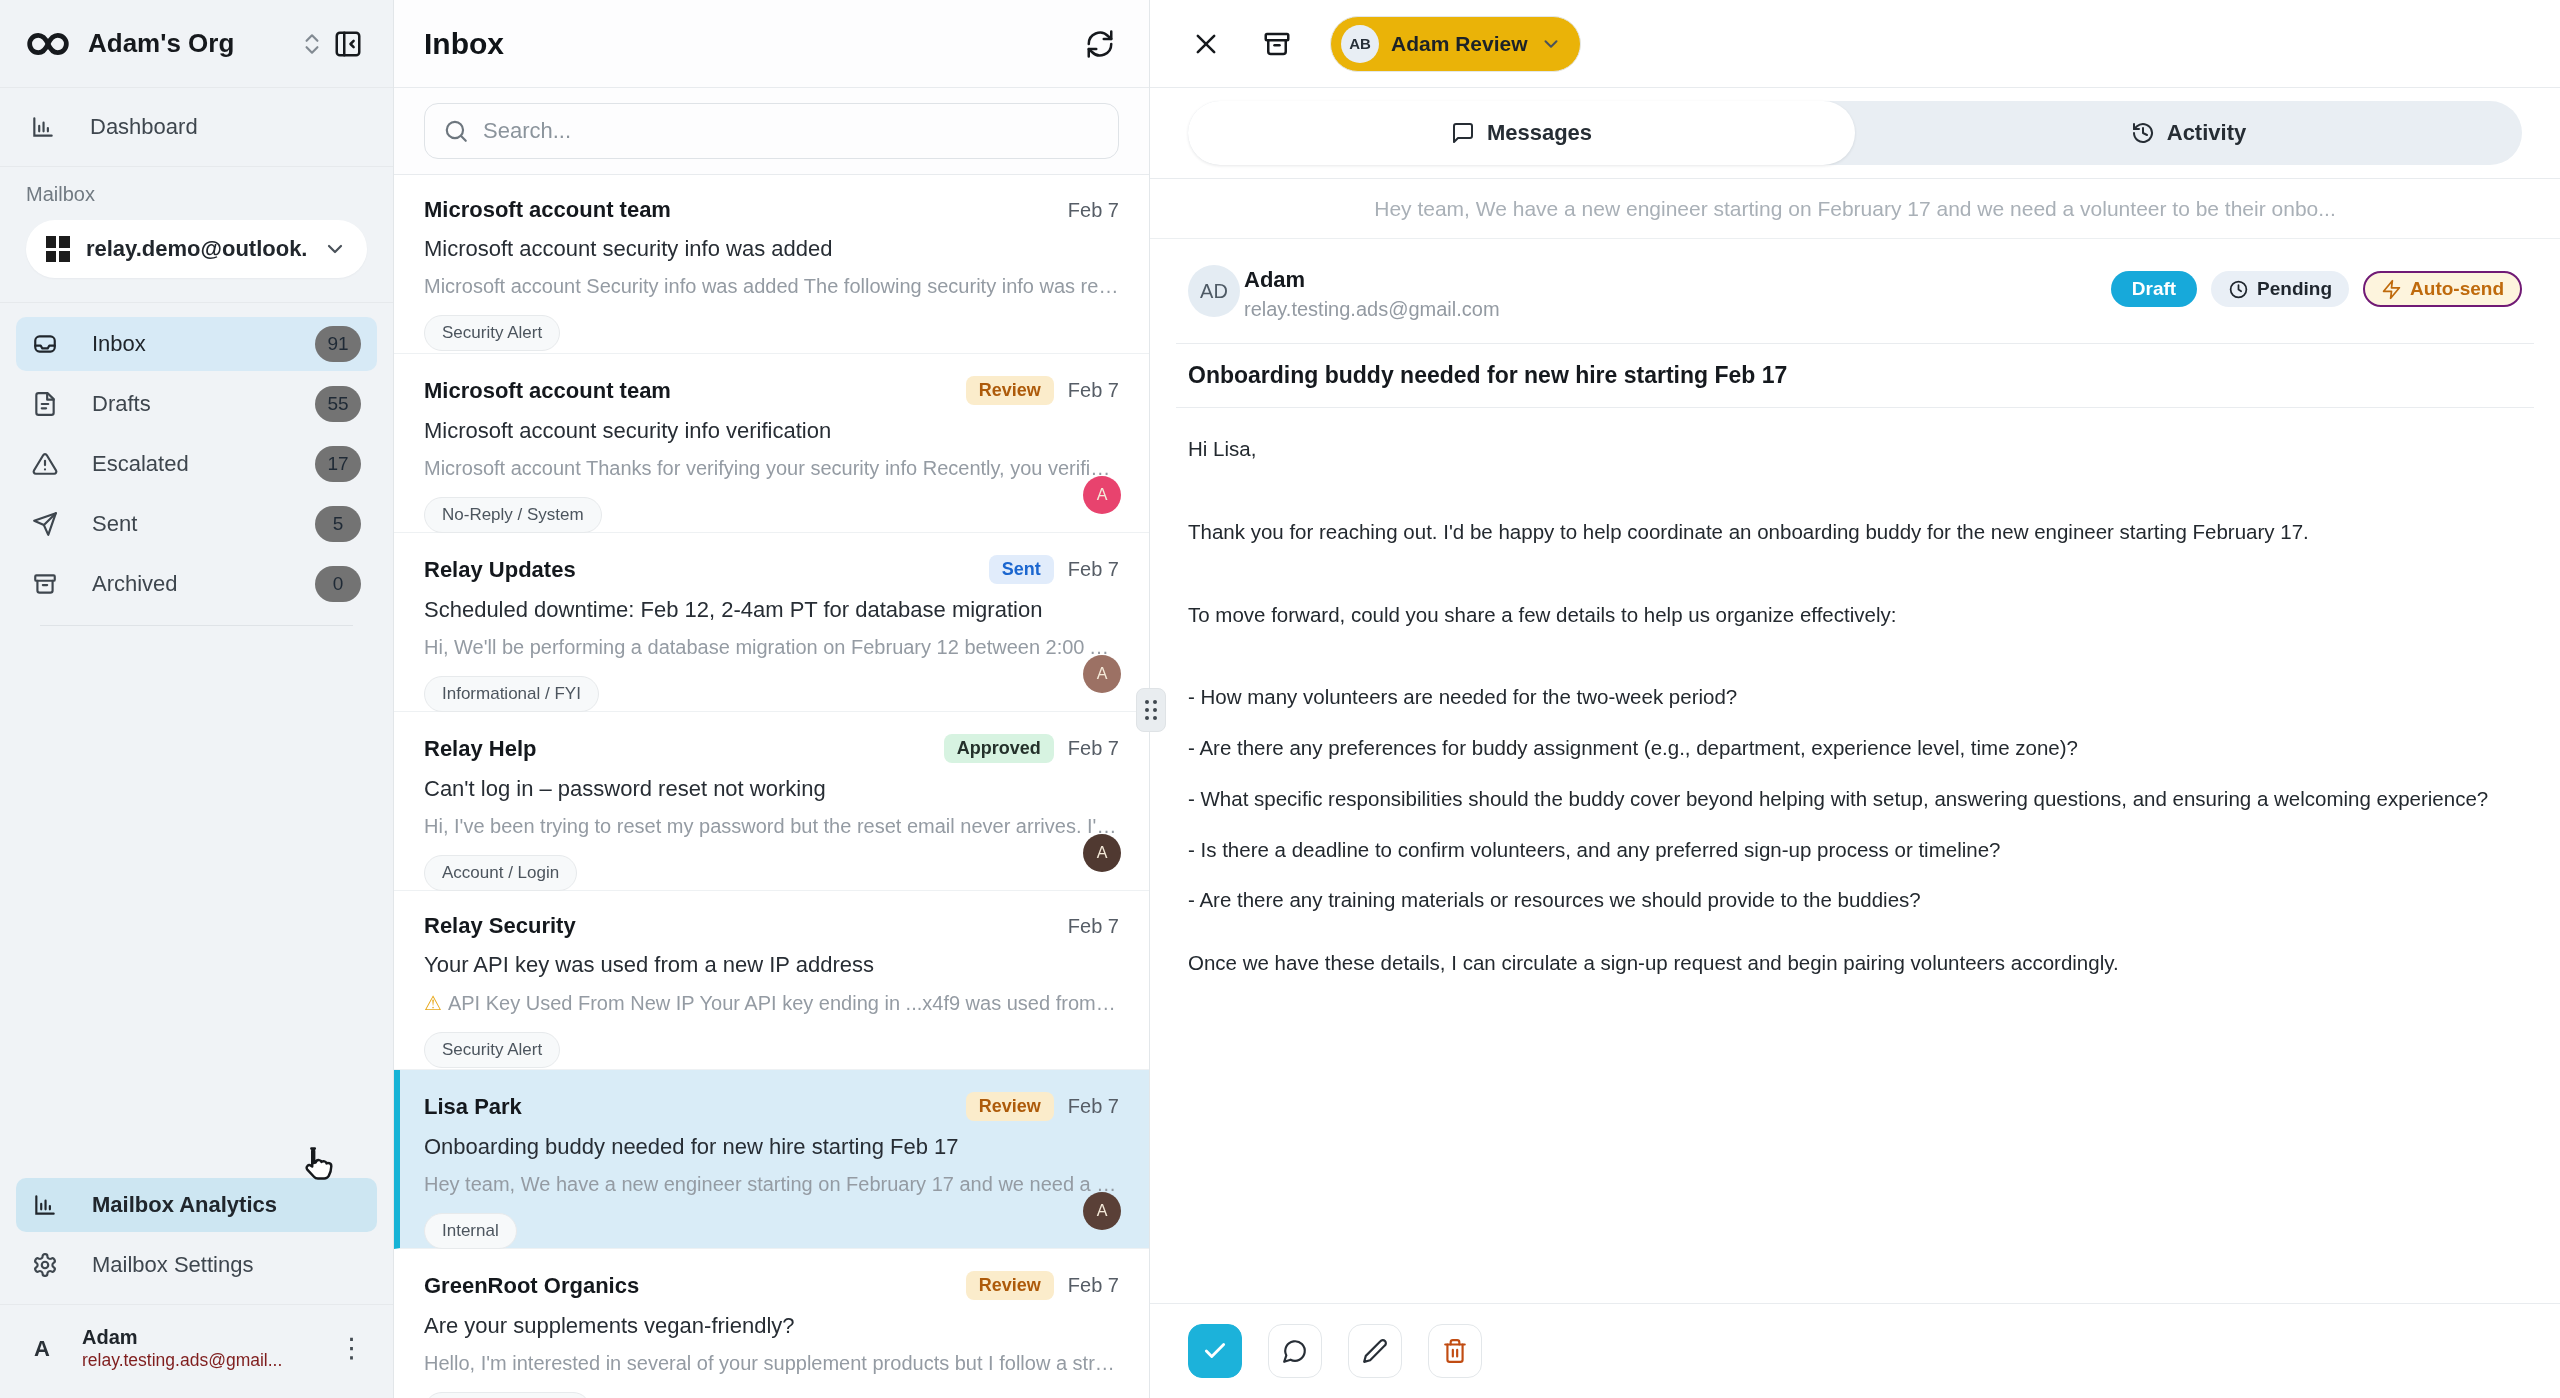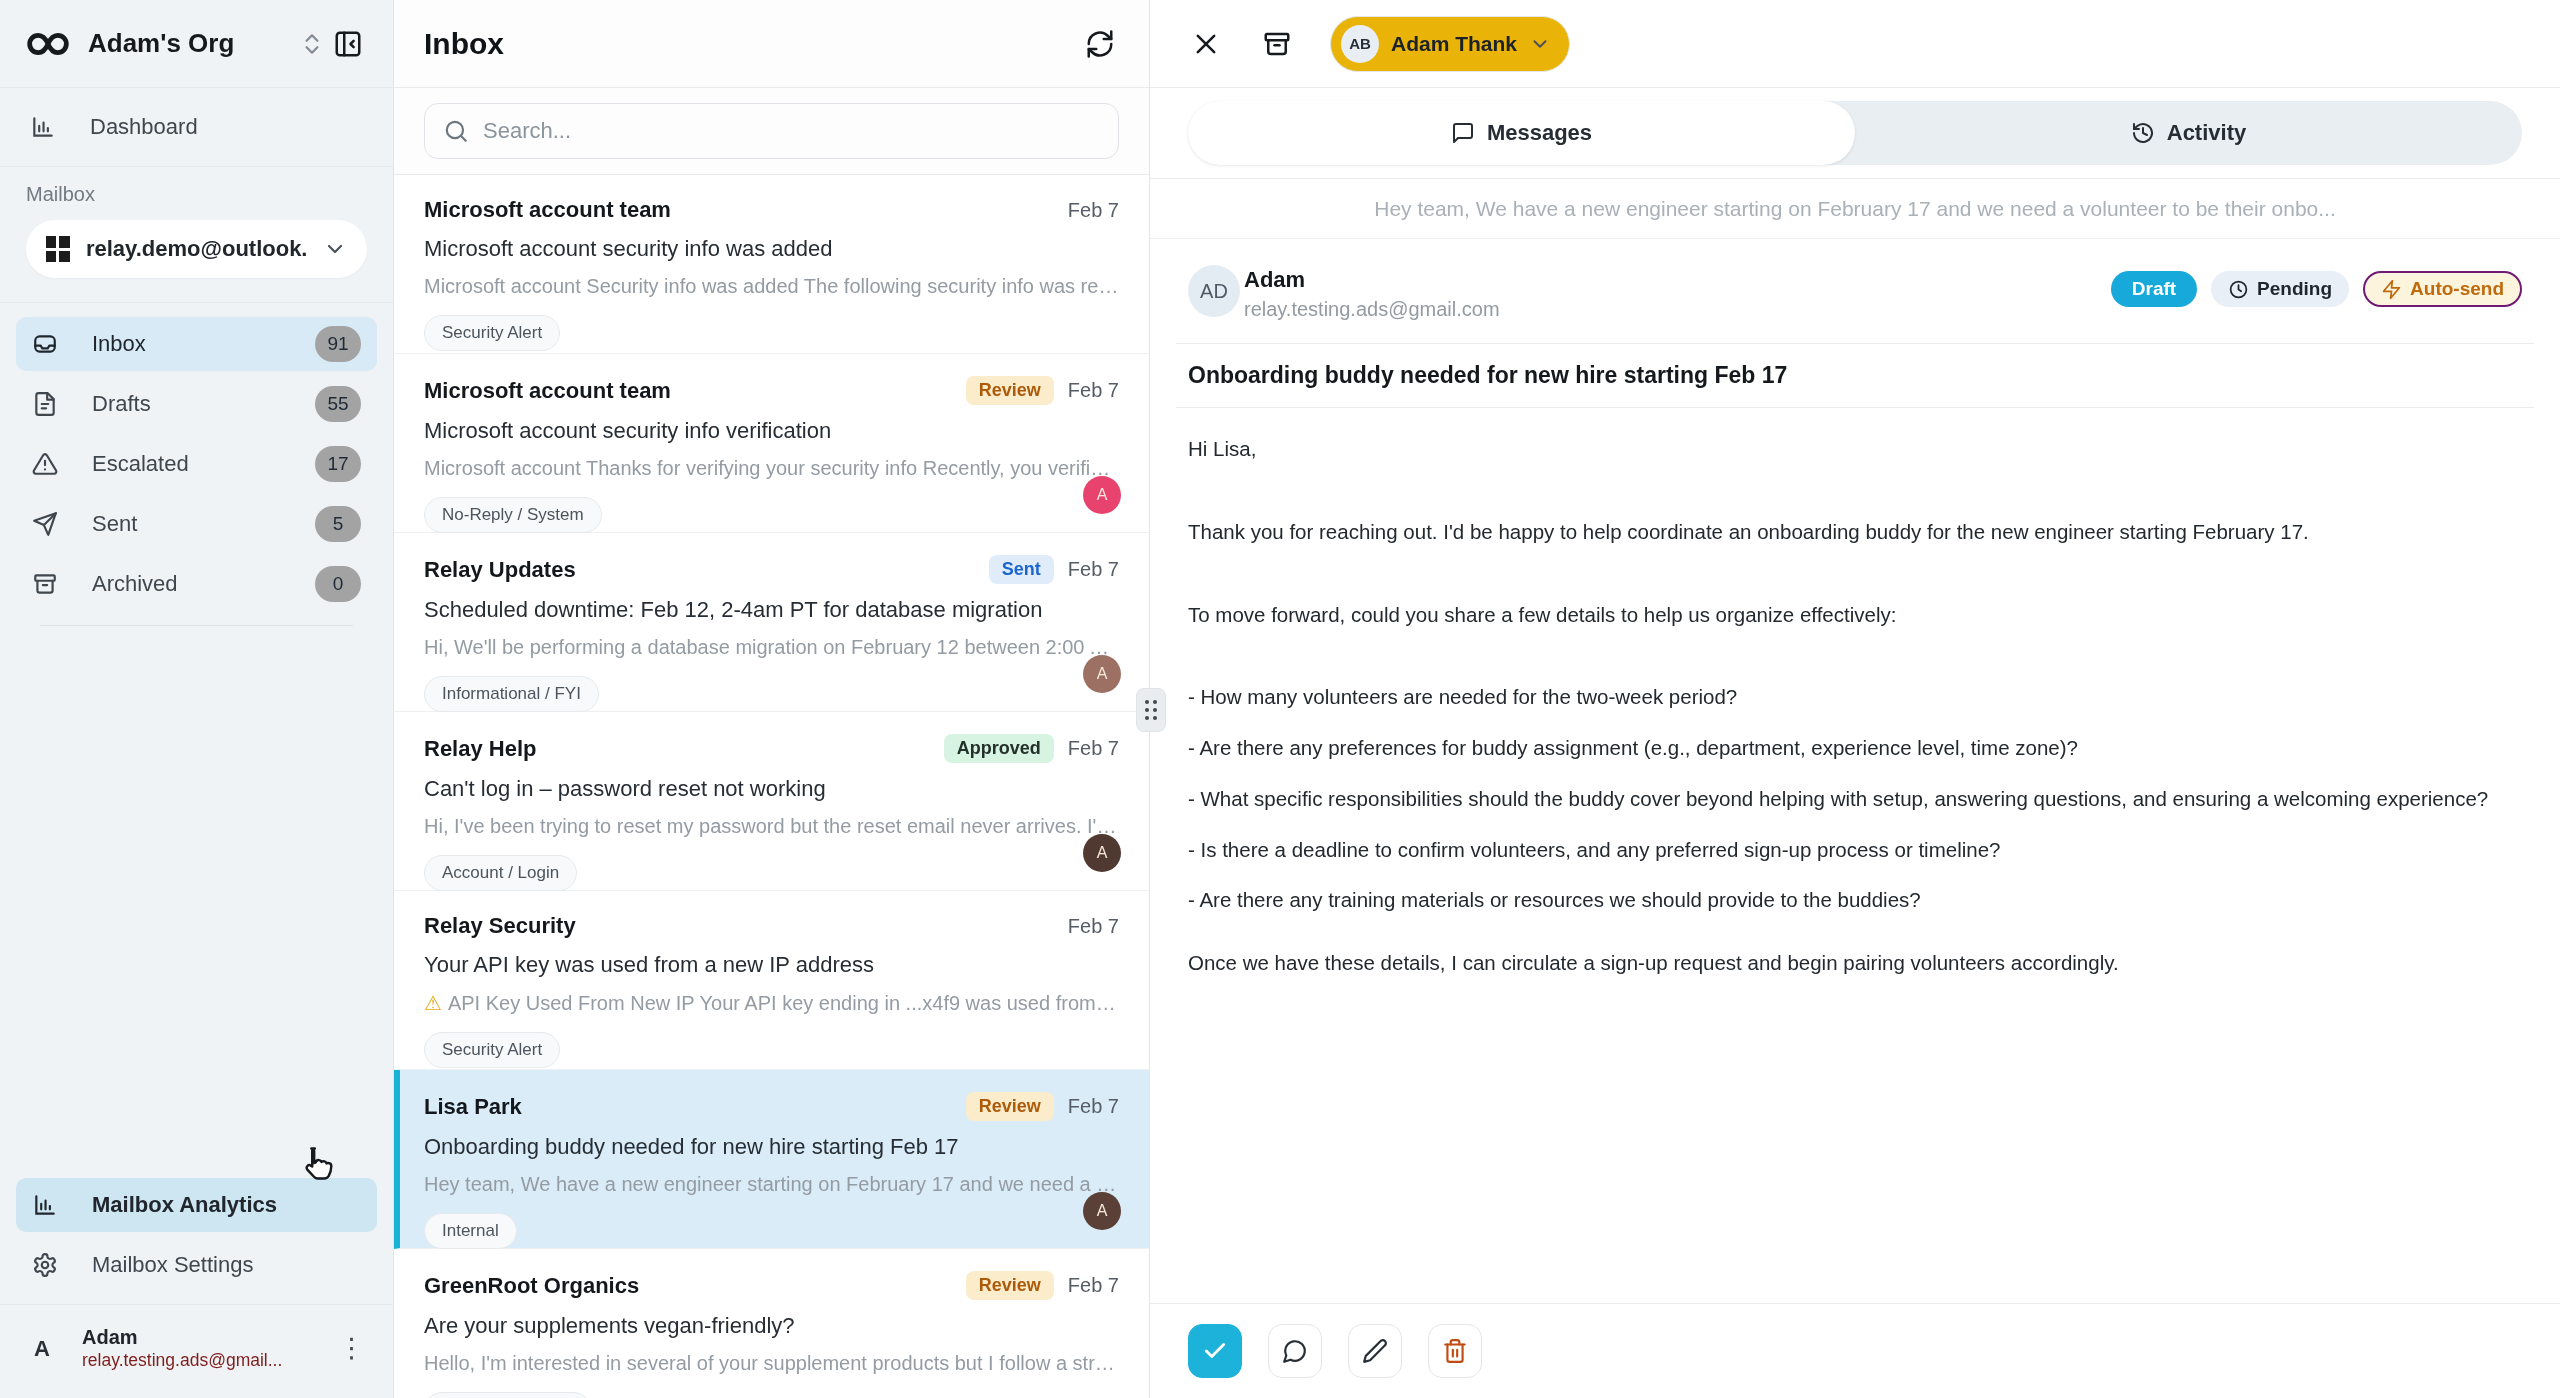--- a/index.html
+++ b/index.html
@@ -11,21 +11,21 @@
 
   
   .sidebar { width:394px; min-width:394px; background:#f0f3f6; border-right:1px solid #e2e6e9; display:flex; flex-direction:column; }
   .sb-header { height:88px; display:flex; align-items:center; padding:0 26px; border-bottom:1px solid #e6e9ec; }
   .logo { margin-right:18px; color:#16191d; }
   .org-name { font-size:26px; font-weight:700; color:#16191d; flex:0 1 auto; }
   .sb-header .spacer { flex:1; }
   .icon-btn { background:none; border:none; cursor:pointer; padding:4px; color:#16191d; }
   .sb-section { border-bottom:1px solid #e6e9ec; padding:12px 14px; }
   .sb-item { display:flex; align-items:center; gap:34px; height:54px; padding:0 16px; border-radius:10px; font-size:22px; font-weight:500; color:#3e464e; cursor:pointer; }
-  .sb-item .cnt { margin-left:auto; min-width:46px; height:36px; padding:0 12px; background:#a3a3a3; border-radius:999px; display:flex; align-items:center; justify-content:center; font-size:19px; color:#1f2a36; }
+  .sb-item .cnt { margin-left:auto; min-width:46px; height:36px; padding:0 12px; background:#737373; border-radius:999px; display:flex; align-items:center; justify-content:center; font-size:19px; color:#1f2a36; }
   .sb-item.sel { background:#d7eaf6; color:#20262c; }
   .mailbox-sec { padding:16px 26px 24px; border-bottom:1px solid #e6e9ec; }
   .mailbox-label { font-size:20px; color:#717a82; margin-bottom:14px; }
   .account-pill { width:100%; height:58px; background:#fff; border:none; border-radius:30px; display:flex; align-items:center; gap:16px; padding:0 20px; cursor:pointer; box-shadow:0 1px 2px rgba(20,30,40,.04); }
   .ms-logo { width:26px; height:26px; display:grid; grid-template-columns:1fr 1fr; gap:3px; }
   .ms-logo i { background:#1c1c1c; }
   .account-pill .acct { font-size:22px; font-weight:600; color:#21262c; white-space:nowrap; overflow:hidden; }
   .account-pill .chev { margin-left:auto; color:#4a525a; }
   .folders { padding:14px 16px 4px; }
   .folders .sb-item { margin-bottom:6px; }
@@ -415,21 +415,21 @@
         <span>
           <svg width="30" height="30" viewBox="0 0 24 24" fill="none" stroke="currentColor" stroke-width="2" stroke-linecap="round" stroke-linejoin="round">
               <rect x="3" y="4" width="18" height="5" rx="1"></rect>
               <path d="M5 9v9a2 2 0 0 0 2 2h10a2 2 0 0 0 2-2V9"></path>
               <line x1="10" y1="13" x2="14" y2="13"></line>
             </svg>
         </span>
       </button>
       <button class="assignee-pill">
         <span class="ab-avatar">AB</span>
-        <span class="assignee-name">Adam Thank</span>
+        <span class="assignee-name">Adam Review</span>
         <span style="color:#4a525a">
           <svg width="22" height="22" viewBox="0 0 24 24" fill="none" stroke="currentColor" stroke-width="2.2" stroke-linecap="round" stroke-linejoin="round">
               <polyline points="6 9 12 15 18 9"></polyline>
             </svg>
         </span>
       </button>
     </div>
 
     <div class="tabs-row">
       <div class="tabs">

